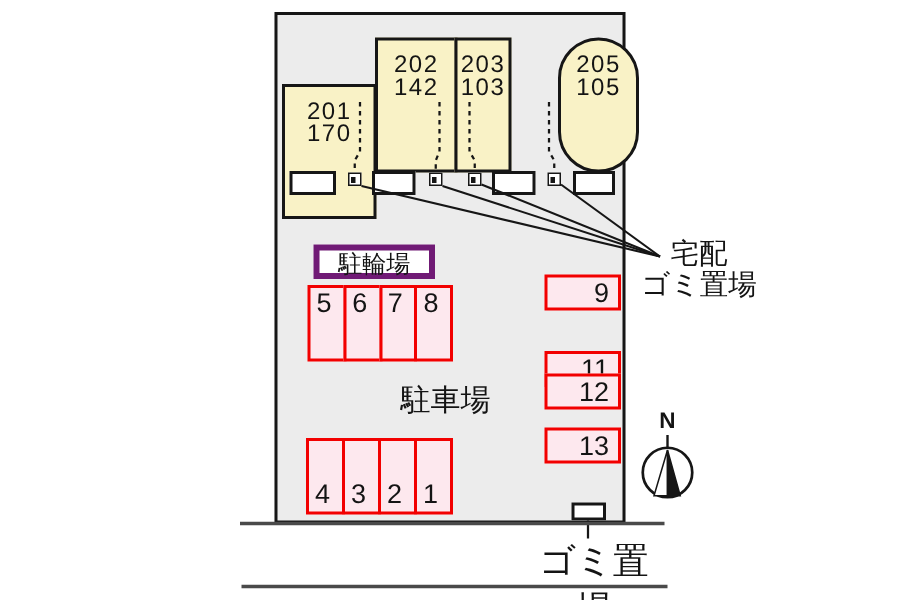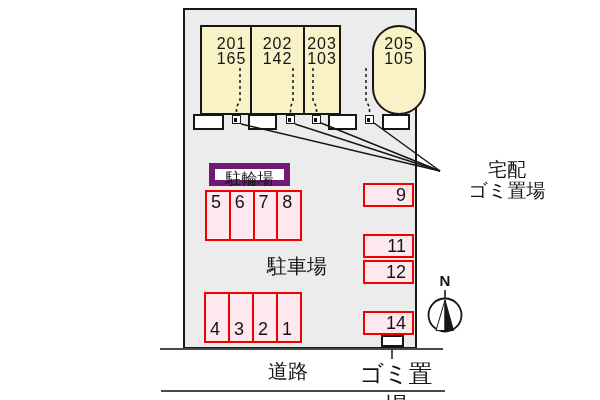--- a/index.html
+++ b/index.html
@@ -10,84 +10,84 @@
   .abs { position:absolute; box-sizing:border-box; }
 
   
   .site { left:183px; top:8px; width:234px; height:341px;
           background:#ececec; border:2px solid #161616; }
 
   
   .unit { top:25px; height:90px; background:#f9f2c6; border:2px solid #161616;
           text-align:center; padding-top:9px; font-size:16px; line-height:15px;
           letter-spacing:1px; }
-  .u1 { left:200px; width:63px; }
+  .u1 { left:188px; width:63px;margin-top:31px; }
   .u2 { left:250px; width:55px; }
   .u3 { left:303px; width:38px; }
   .u4 { left:372px; width:54px;border-radius:27px; }
 
   
   .porch { top:114px; height:16px; background:#ffffff; border:2px solid #161616; }
   .p1 { left:193px; width:31px; }
   .p2 { left:248px; width:29px; }
   .p3 { left:328px; width:29px; }
   .p4 { left:382px; width:28px; }
 
   
   .dbox { top:115px; width:9px; height:9px; background:#ffffff; border:1.5px solid #161616; }
   .d1 { left:232px; } .d2 { left:286px; } .d3 { left:312px; } .d4 { left:365px; }
   .dbox .dot { position:absolute; left:1px; top:2px; width:3px; height:4px; background:#161616; }
 
   
   .bikebox { left:209px; top:163px; width:81px; height:23px; background:#ffffff;
-             border:6px solid #701a75; text-align:center; font-size:16px; line-height:19px; }
+             border:4px solid #701a75; text-align:center; font-size:16px; line-height:19px; }
 
   
   .prow { display:flex; }
   .row58 { left:205px; top:190px; width:97px; height:51px; }
   .row41 { left:204px; top:292px; width:98px; height:51px; }
   .cell { flex:1; background:#fde8ee; border:2px solid #f20000; display:flex; }
   .cell + .cell { margin-left:-2px; }
   .cell .num { font-size:18px; padding:0 0 0 4px; }
   .row58 .cell { align-items:flex-start; }
   .row41 .cell { align-items:flex-end; }
   .row41 .cell .num { padding-bottom:1px; }
 
   
   .rbox { left:363px; width:51px; height:24px; background:#fde8ee;
           border:2px solid #f20000; text-align:right; padding-right:6px;
           font-size:18px; line-height:21px; }
   .r9  { top:183px; } .r10 { top:209px; } .r11 { top:234px; }
-  .r12 { top:260px; } .r13 { top:285px; } .r14 { top:311px; }
+  .r12 { top:249px; } .r13 { top:285px; } .r14 { top:311px; }
 
   
   .lot-label      { left:257px; top:253px; width:80px; text-align:center; font-size:20px; }
   .road-label     { left:256px; top:358px; width:64px; text-align:center; font-size:20px; }
   .garbage-label  { left:356px; top:358px; width:80px; text-align:center; font-size:24px; }
   .delivery-label { left:427px; top:159px; width:78px; text-align:center;
-                    font-size:19px; line-height:21px;margin-left:41px; }
+                    font-size:19px; line-height:21px; }
   .north-label    { left:435px; top:272px; width:20px; text-align:center;
                     font-size:15px; font-weight:bold; }
 
   
   .garbage-box { left:381px; top:335px; width:23px; height:12px;
                  background:#ffffff; border:2px solid #161616; }
 
   .overlay { left:0; top:0; width:600px; height:400px; pointer-events:none; }
 </style>
 </head>
 <body>
 
 <div class="stage">
 
   <div class="abs site"></div>
 
   <div class="abs unit u1">
     <div>201</div>
-    <div>165</div>
+    <div>170</div>
   </div>
   <div class="abs unit u2">
     <div>202</div>
     <div>142</div>
   </div>
   <div class="abs unit u3">
     <div>203</div>
     <div>103</div>
   </div>
   <div class="abs unit u4">
@@ -143,21 +143,21 @@
         <span class="num">2</span>
       </div>
     <div class="cell">
         <span class="num">1</span>
       </div>
   </div>
 
   <div class="abs rbox r9">9</div>
   <div class="abs rbox r11">11</div>
   <div class="abs rbox r12">12</div>
-  <div class="abs rbox r14">14</div>
+  <div class="abs rbox r13">13</div>
 
   <div class="abs garbage-box"></div>
 
   <svg class="abs overlay" viewBox="0 0 600 400" xmlns="http://www.w3.org/2000/svg">
 
     <g fill="none" stroke="#161616" stroke-width="1.5" stroke-dasharray="3,3">
       <polyline points="240,68 240,101 236.5,107 236.5,115"></polyline>
       <polyline points="293,68 293,101 290.5,107 290.5,115"></polyline>
       <polyline points="313,68 313,101 316.5,107 316.5,115"></polyline>
       <polyline points="366,68 366,101 369.5,107 369.5,115"></polyline>
@@ -183,17 +183,16 @@
       <polygon points="445,300 436,330.5 445,330.5" fill="#ffffff" stroke="#161616" stroke-width="1"></polygon>
       <polygon points="445,300 445,330.5 453.5,330.5" fill="#161616" stroke="#161616" stroke-width="1"></polygon>
     </g>
   </svg>
 
   <div class="abs delivery-label">
     <div>宅配</div>
     <div>ゴミ置場</div>
   </div>
   <div class="abs lot-label">駐車場</div>
-  <div class="abs road-label">道路</div>
   <div class="abs garbage-label">ゴミ置場</div>
   <div class="abs north-label">N</div>
 
 </div>
 
 </body></html>

